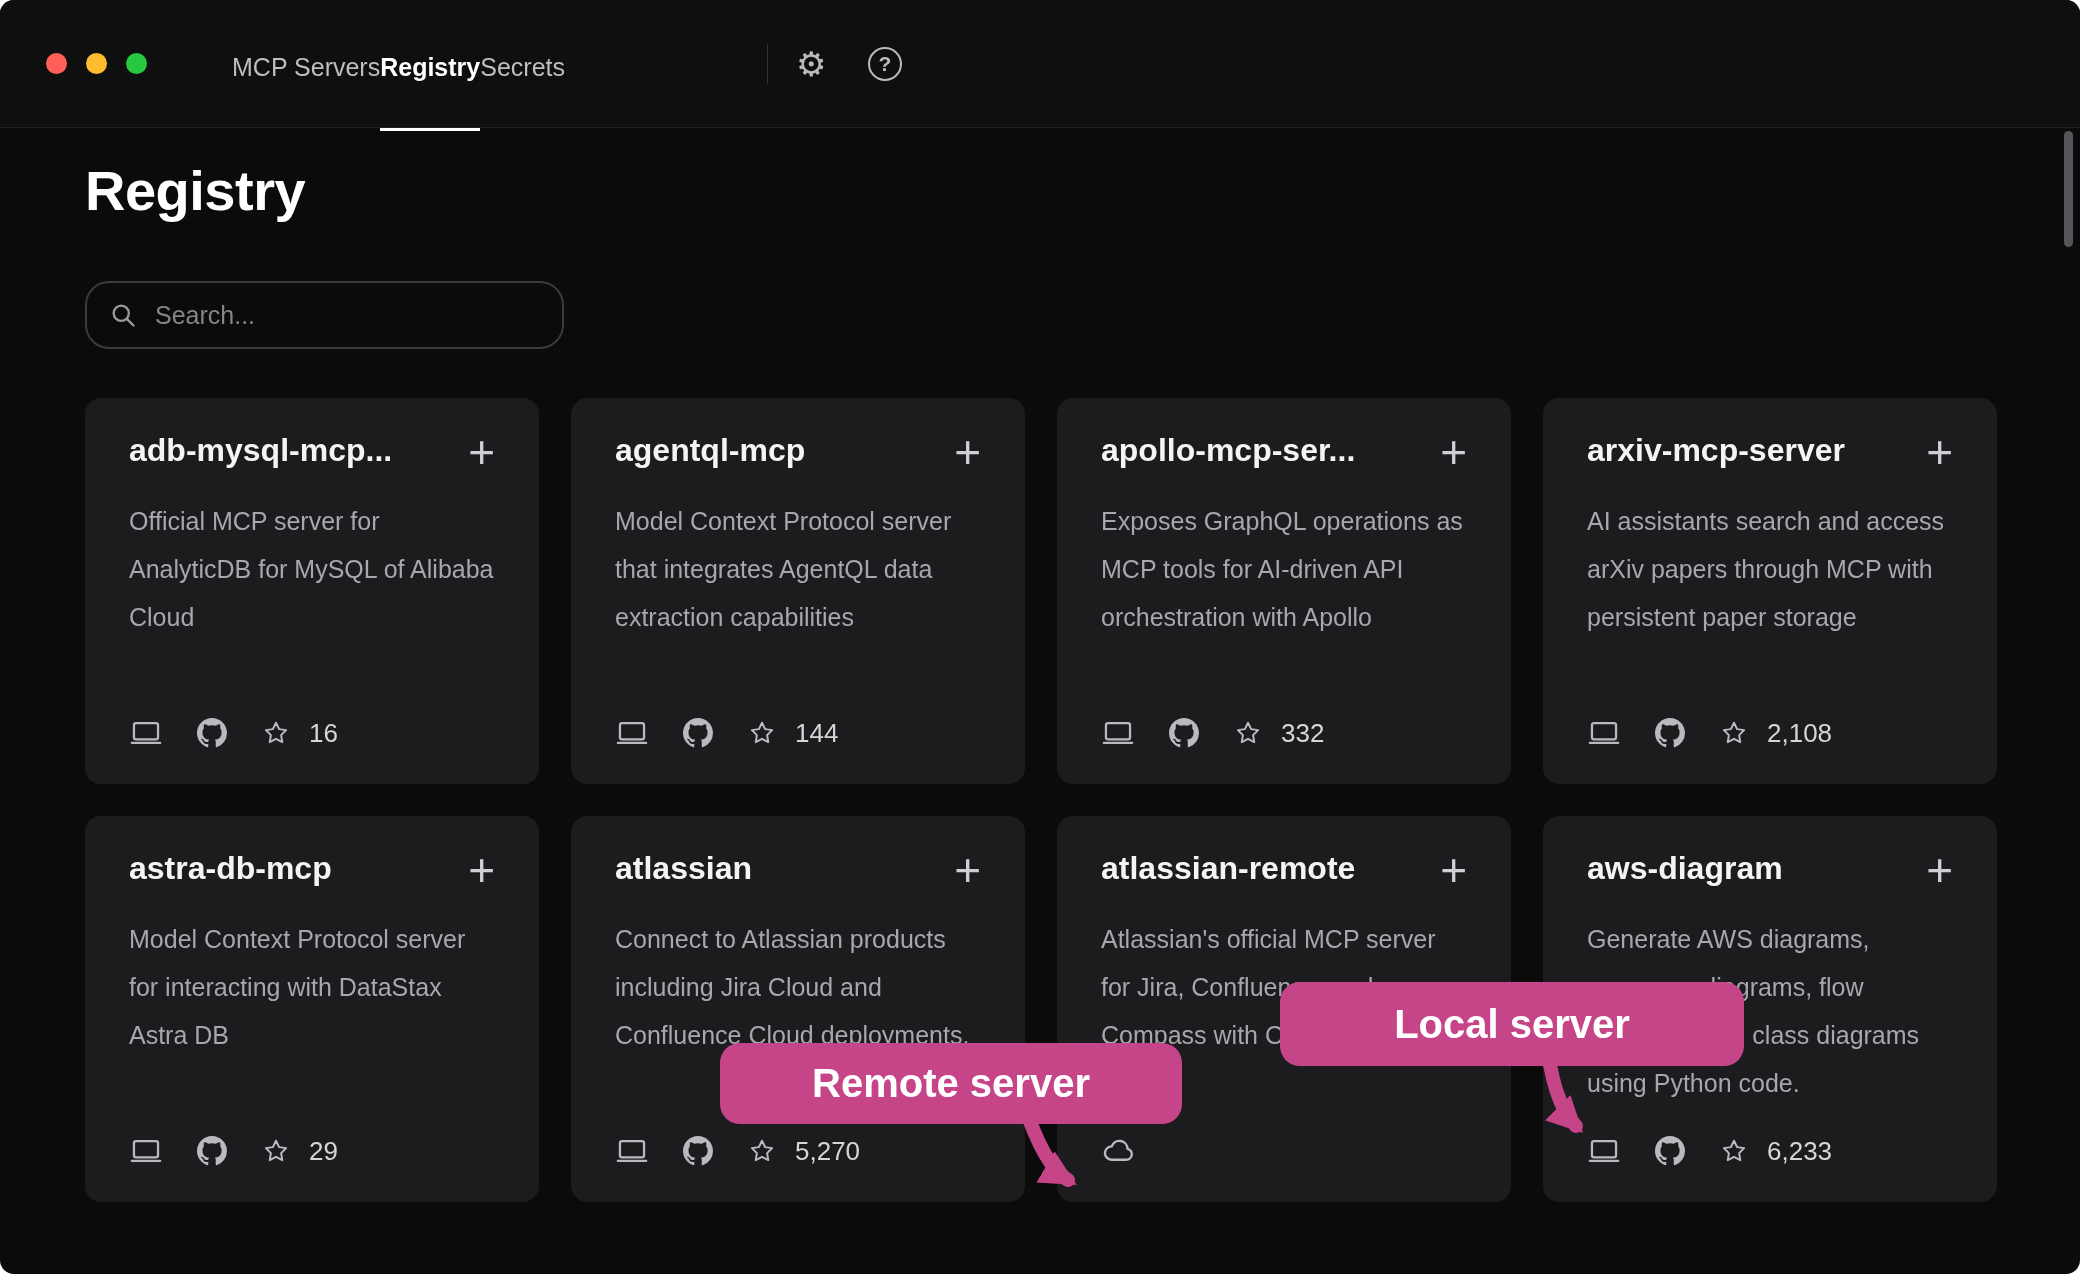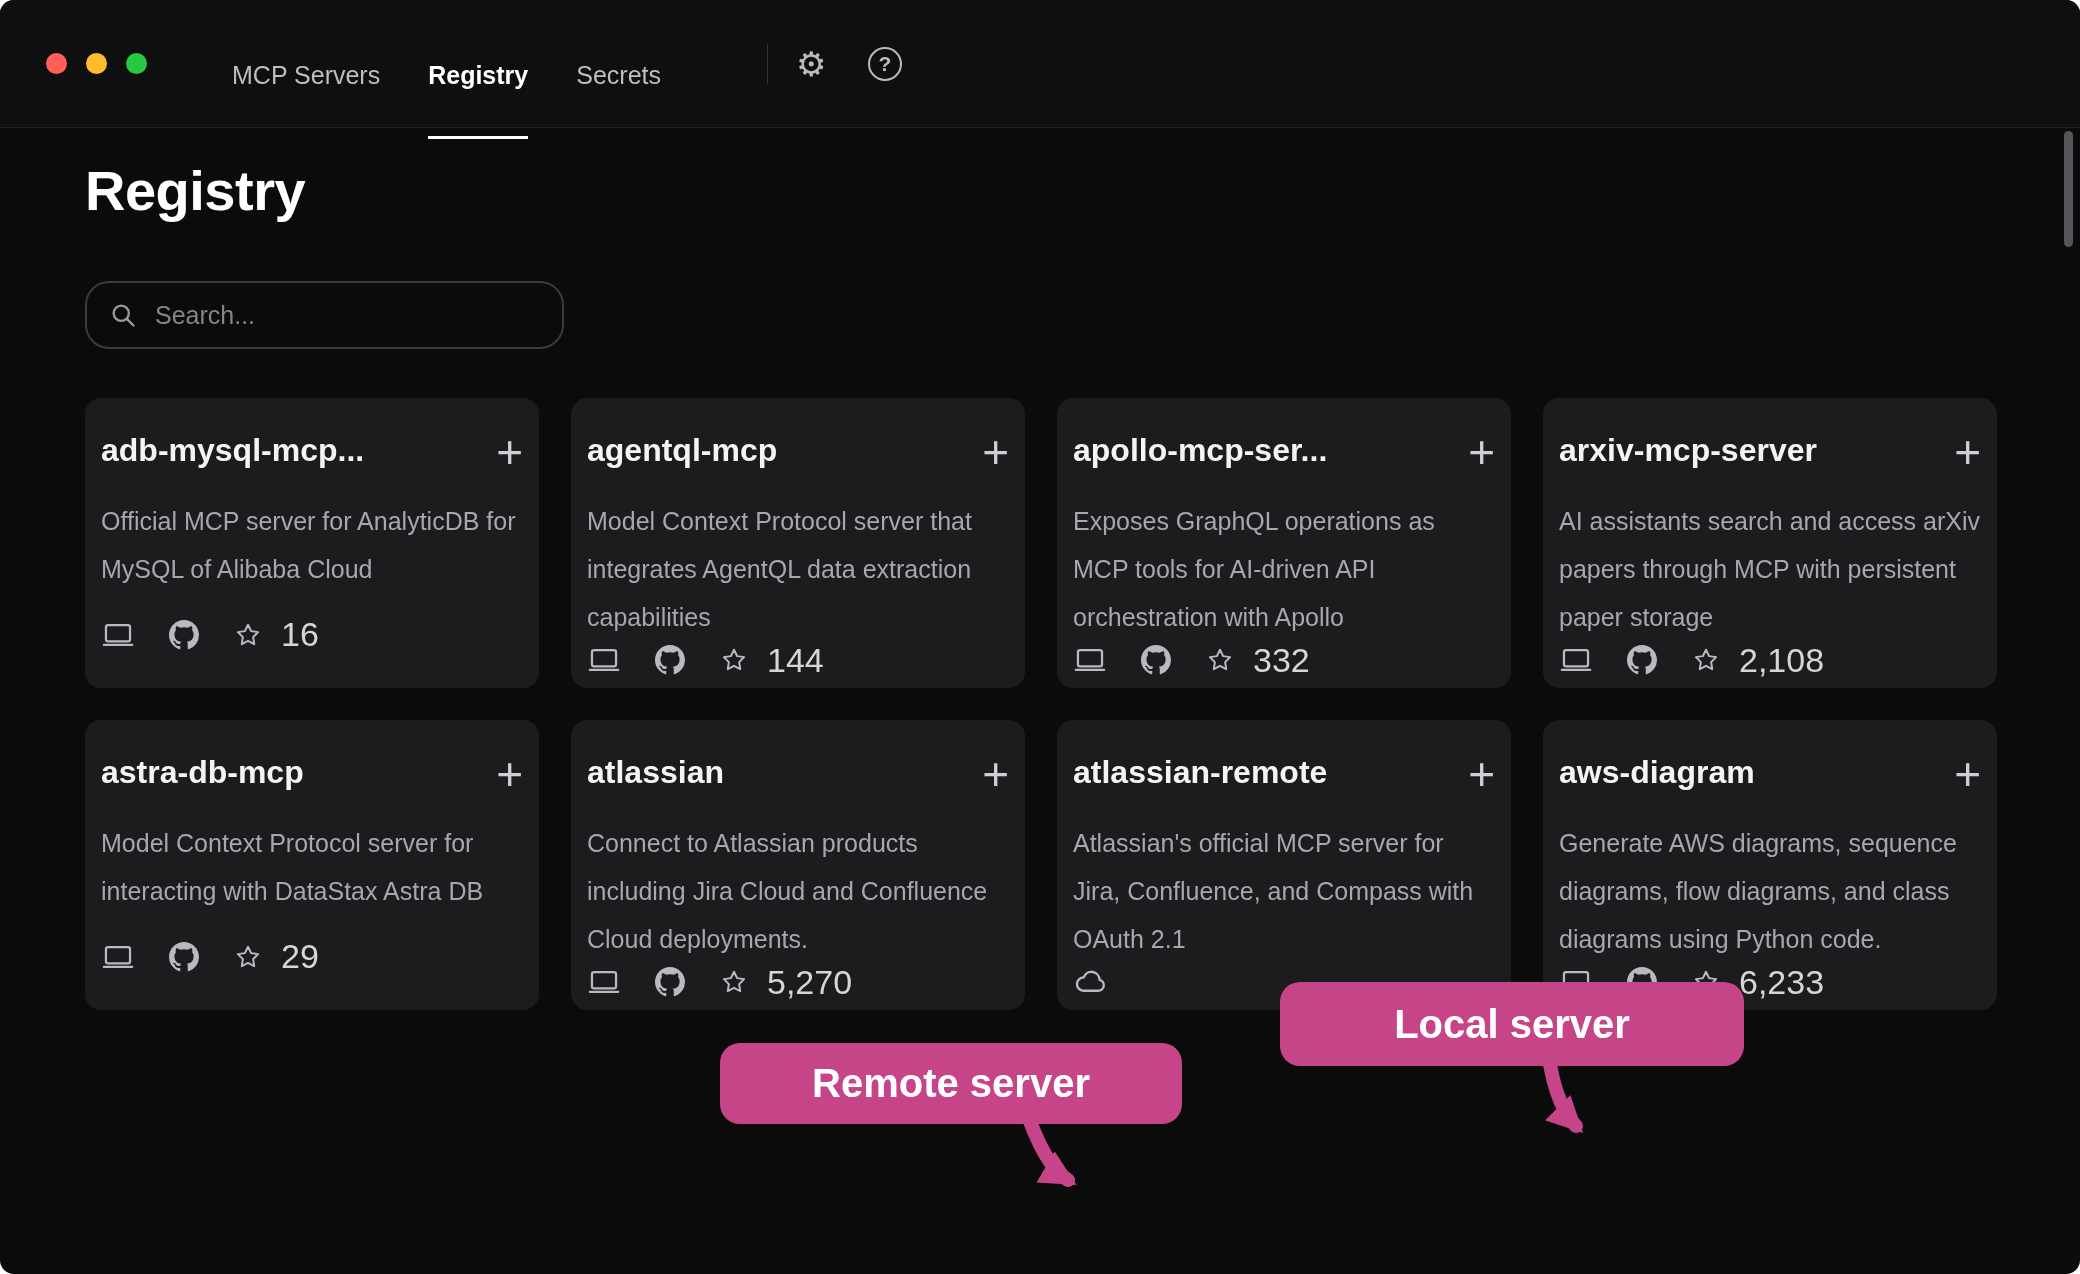--- a/index.html
+++ b/index.html
@@ -6,45 +6,45 @@
   body{font-family:"Liberation Sans", sans-serif;}
   .window{position:relative;width:2080px;height:1274px;background:#0b0b0c;border-radius:14px;overflow:hidden;}
 
   
   .topbar{position:absolute;top:0;left:0;right:0;height:127px;background:#0f0f10;border-bottom:1px solid #202023;}
   .lights{position:absolute;left:46px;top:0;height:127px;display:flex;align-items:center;gap:19px;}
   .light{width:21px;height:21px;border-radius:50%;}
   .light.red{background:var(--tl-red,#ff5f57);}
   .light.yellow{background:var(--tl-yellow,#febc2e);}
   .light.green{background:var(--tl-green,#28c840);}
-  .nav{position:absolute;left:232px;top:12px;height:127px;display:flex;gap:48px;}
+  .nav{position:absolute;left:232px;top:4px;height:127px;display:flex;}
   .nav-item{position:relative;display:flex;align-items:center;height:100%;font-size:25px;color:#bdbdc2;cursor:pointer;}
   .nav-item.active{color:#ffffff;font-weight:700;}
   .nav-item.active::after{content:"";position:absolute;left:0;right:0;bottom:0;height:3px;background:#ffffff;}
   .topbar-divider{position:absolute;left:767px;top:44px;width:1px;height:40px;background:#333338;}
   .gear{position:absolute;left:796px;top:0;height:127px;display:flex;align-items:center;font-size:34px;color:#b9b9be;cursor:pointer;}
   .help{position:absolute;left:868px;top:47px;width:34px;height:34px;box-sizing:border-box;border:2px solid #b9b9be;border-radius:50%;color:#b9b9be;font-size:21px;font-weight:700;display:flex;align-items:center;justify-content:center;cursor:pointer;}
 
   
   .page-title{position:absolute;left:85px;top:158px;margin:0;font-size:56px;font-weight:700;color:#ffffff;letter-spacing:-0.5px;}
   .search{position:absolute;left:85px;top:281px;width:479px;height:68px;box-sizing:border-box;border:2px solid #3a3a3f;border-radius:24px;display:flex;align-items:center;gap:16px;padding:0 22px;}
   .search input{flex:1;background:transparent;border:none;outline:none;color:#e8e8ea;font-size:25px;font-family:inherit;}
   .search input::placeholder{color:#85858a;}
 
   
   .grid{position:absolute;left:85px;top:398px;display:grid;grid-template-columns:repeat(4,454px);gap:32px;}
-  .card{height:290px;background:#1c1c1f;border-radius:16px;box-sizing:border-box;padding:34px 16px;display:flex;flex-direction:column;}
+  .card{height:386px;background:#1c1c1f;border-radius:16px;box-sizing:border-box;padding:34px 44px;display:flex;flex-direction:column;}
   .card-head{display:flex;justify-content:space-between;align-items:flex-start;}
   .card-title{margin:0;font-size:32px;font-weight:700;color:#f4f4f5;white-space:nowrap;overflow:hidden;}
   .add-btn{background:none;border:none;padding:0;margin-top:2px;color:#cfcfd3;font-size:46px;font-weight:300;line-height:0.8;cursor:pointer;font-family:inherit;}
   .card-desc{margin:26px 0 0;font-size:25px;line-height:48px;color:#a7a7ac;}
   .card-footer{margin-top:auto;display:flex;align-items:center;gap:34px;color:#b9b9be;}
   .icon{display:flex;align-items:center;}
   .icon svg{display:block;}
-  .star-count{margin-left:-16px;font-size:34px;color:#d6d6d9;}
+  .star-count{margin-left:-16px;font-size:26px;color:#d6d6d9;}
 
   
   .pill{position:absolute;z-index:50;background:var(--accent,#c64488);color:#ffffff;font-weight:700;font-size:40px;display:flex;align-items:center;justify-content:center;border-radius:20px;margin-top:36px;}
   #pill-remote{left:720px;top:1007px;width:462px;height:81px;}
   #pill-local{left:1280px;top:946px;width:464px;height:84px;}
   .arrows{position:absolute;left:0;top:0;z-index:49;pointer-events:none;}
 
   
   .scrollbar{position:absolute;right:7px;top:131px;width:9px;height:116px;border-radius:5px;background:#55555a;z-index:60;}
 </style>

